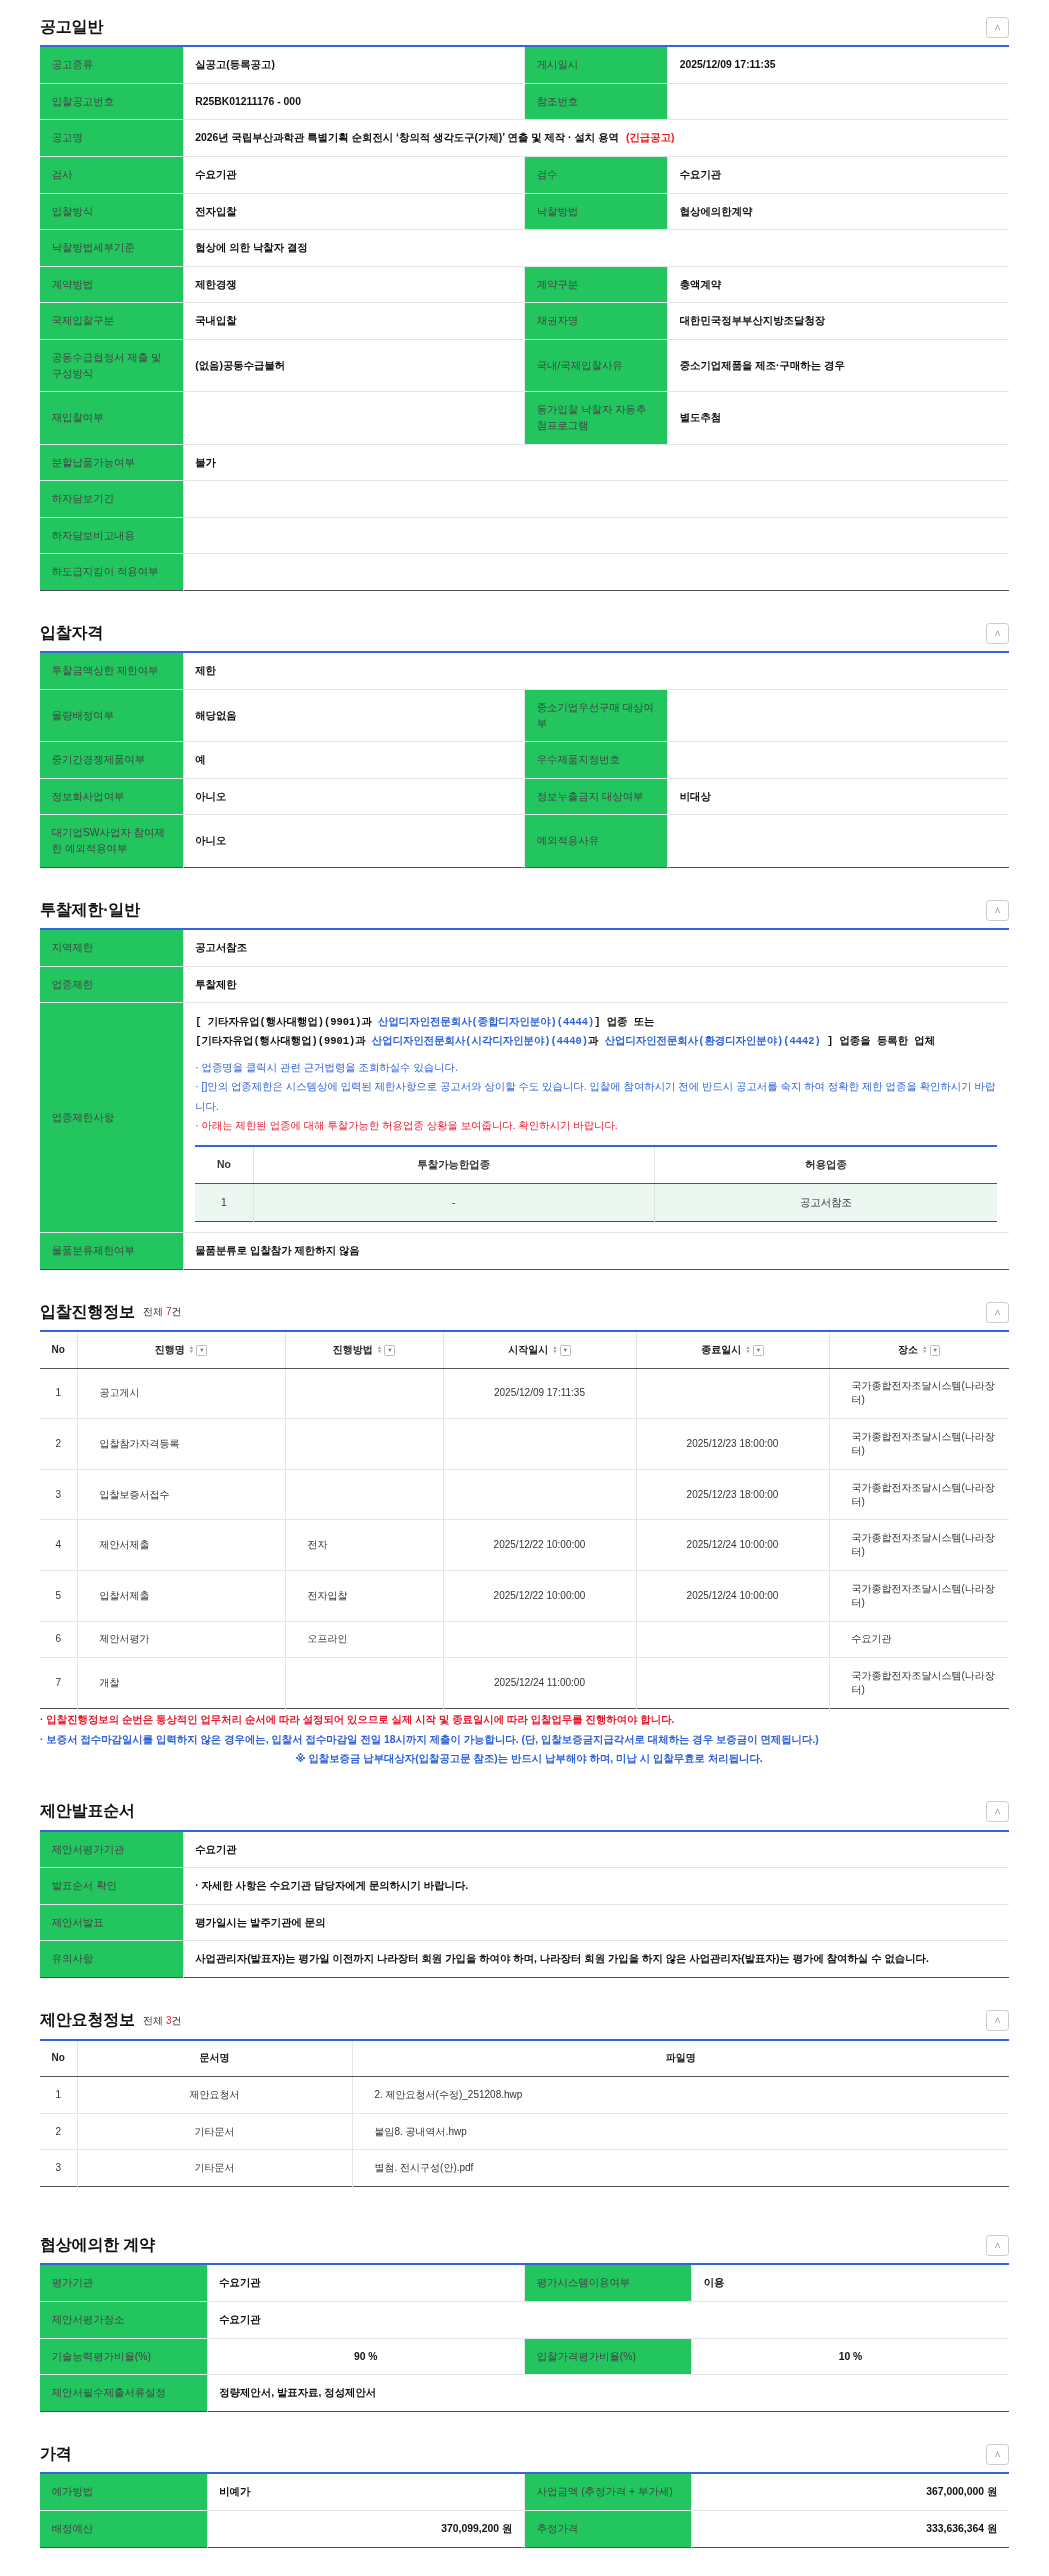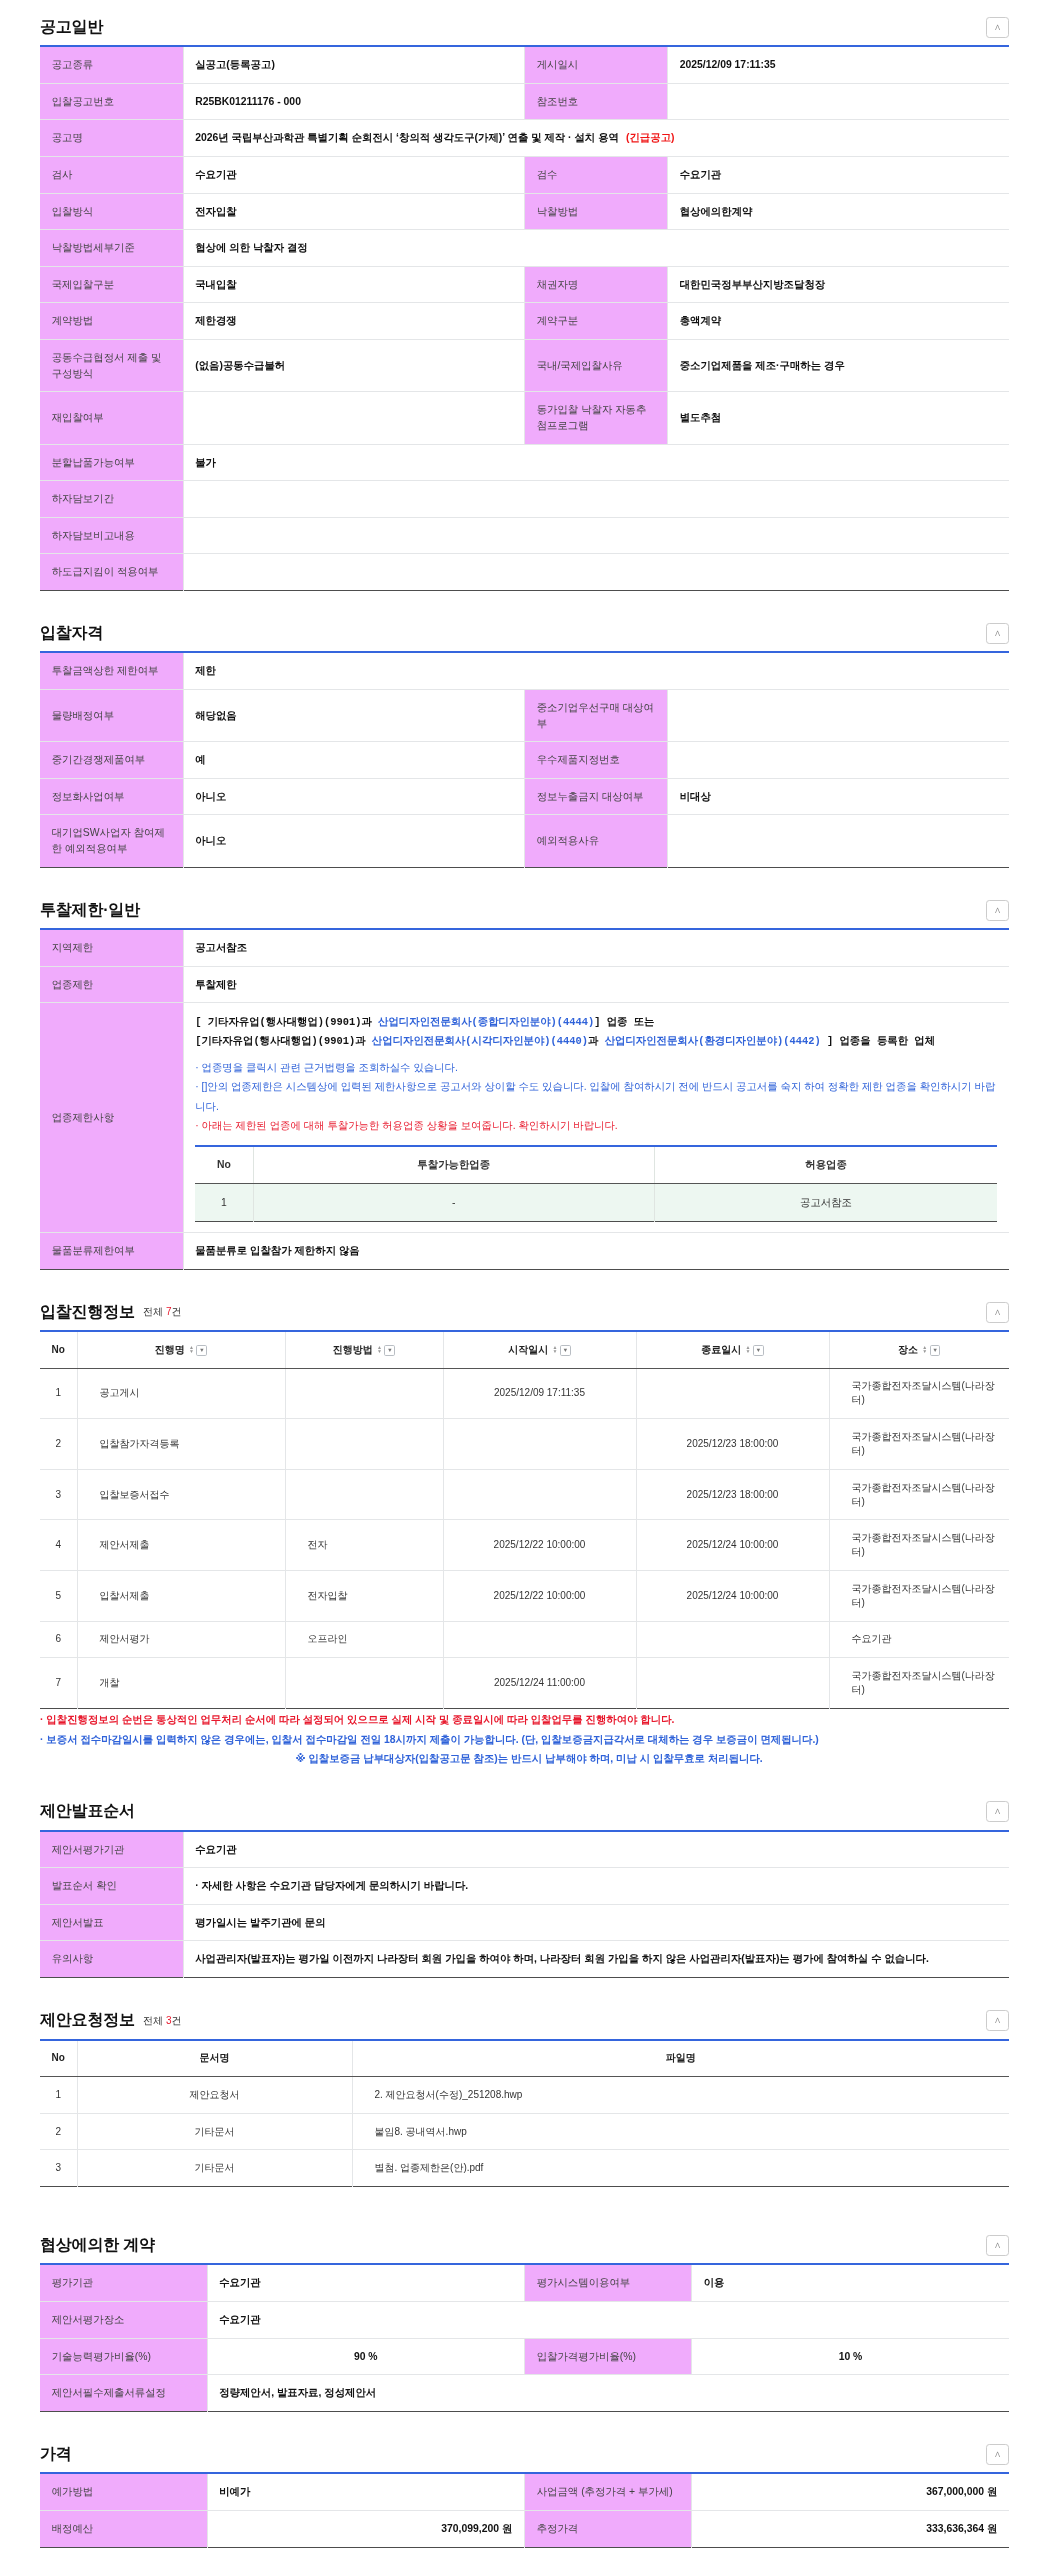--- a/index.html
+++ b/index.html
@@ -16,21 +16,21 @@
   .sec-count em { font-style:normal; color:#e8192d; }
   .collapse { margin-left:auto; width:23px; height:21px; border:0.8px solid #ccc; border-radius:3.3px;
               background:#fff; color:#888; font-size:9.2px; display:flex; align-items:center;
               justify-content:center; cursor:pointer; padding:0; }
 
   table { border-collapse:collapse; width:100%; table-layout:fixed; }
   .kv, .grid { border-top:2.5px solid #3565dd; border-bottom:1.7px solid #4d4d4d; }
   .kv td { padding:10px 11.7px; vertical-align:middle; line-height:1.5; word-break:break-all; }
   .kv tr + tr td { border-top:0.8px solid #e4e6e8; }
   .kv td + td { border-left:0.8px solid #e4e6e8; }
-  .kv .lbl { background:#f0abfc; color:#444; }
+  .kv .lbl { background:#22c55e; color:#444; }
   .kv .val { color:#111; font-weight:700; }
   col.cl { width:143px; }
   col.clw { width:167px; }
   .center { text-align:center; }
   .right { text-align:right; }
   .plain { font-weight:400; color:#333; }
   .urgent { color:#f01414; font-weight:700; margin-left:4.2px; }
   .red { color:#e8192d; }
   .blue { color:#2f62d9; }
   a.ind-link { color:#2f62d9; text-decoration:none; font-weight:700; }
@@ -109,30 +109,30 @@
           <td class="lbl">입찰방식</td>
           <td class="val">전자입찰</td>
           <td class="lbl">낙찰방법</td>
           <td class="val">협상에의한계약</td>
         </tr>
         <tr>
           <td class="lbl">낙찰방법세부기준</td>
           <td class="val" colspan="3">협상에 의한 낙찰자 결정</td>
         </tr>
         <tr>
+          <td class="lbl">계약방법</td>
+          <td class="val">제한경쟁</td>
+          <td class="lbl">계약구분</td>
+          <td class="val">총액계약</td>
+        </tr>
+        <tr>
           <td class="lbl">국제입찰구분</td>
           <td class="val">국내입찰</td>
           <td class="lbl">채권자명</td>
           <td class="val">대한민국정부부산지방조달청장</td>
-        </tr>
-        <tr>
-          <td class="lbl">계약방법</td>
-          <td class="val">제한경쟁</td>
-          <td class="lbl">계약구분</td>
-          <td class="val">총액계약</td>
         </tr>
         <tr>
           <td class="lbl">공동수급협정서 제출 및 구성방식</td>
           <td class="val">(없음)공동수급불허</td>
           <td class="lbl">국내/국제입찰사유</td>
           <td class="val">중소기업제품을 제조·구매하는 경우</td>
         </tr>
         <tr>
           <td class="lbl">재입찰여부</td>
           <td class="val"></td>
@@ -439,21 +439,21 @@
           <td class="tl">2. 제안요청서(수정)_251208.hwp</td>
         </tr>
         <tr>
           <td>2</td>
           <td>기타문서</td>
           <td class="tl">붙임8. 공내역서.hwp</td>
         </tr>
         <tr>
           <td>3</td>
           <td>기타문서</td>
-          <td class="tl">별첨. 업종제한은(안).pdf</td>
+          <td class="tl">별첨. 전시구성(안).pdf</td>
         </tr>
       </tbody>
     </table>
   </div>
 
   <div class="section gap-lg">
     <div class="sec-head">
       <h2 class="sec-title">협상에의한 계약</h2>
       <button class="collapse">
           <span>∧</span>

